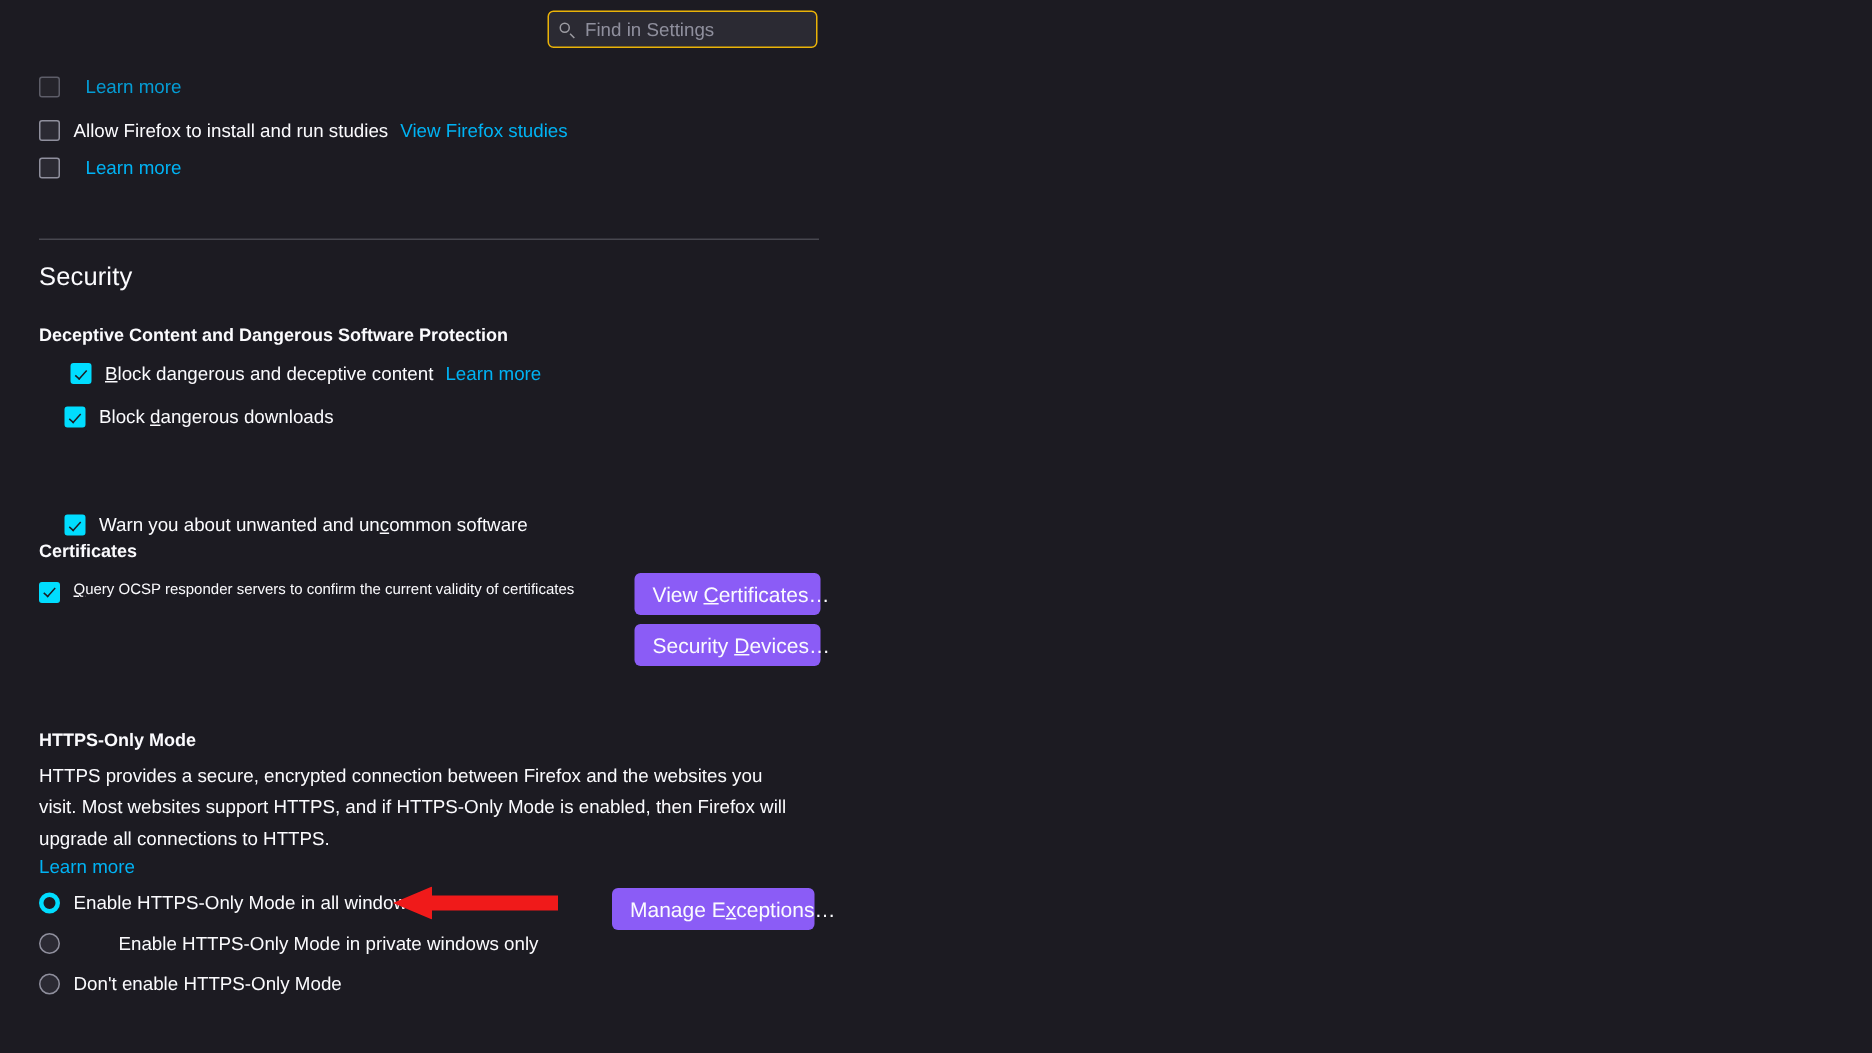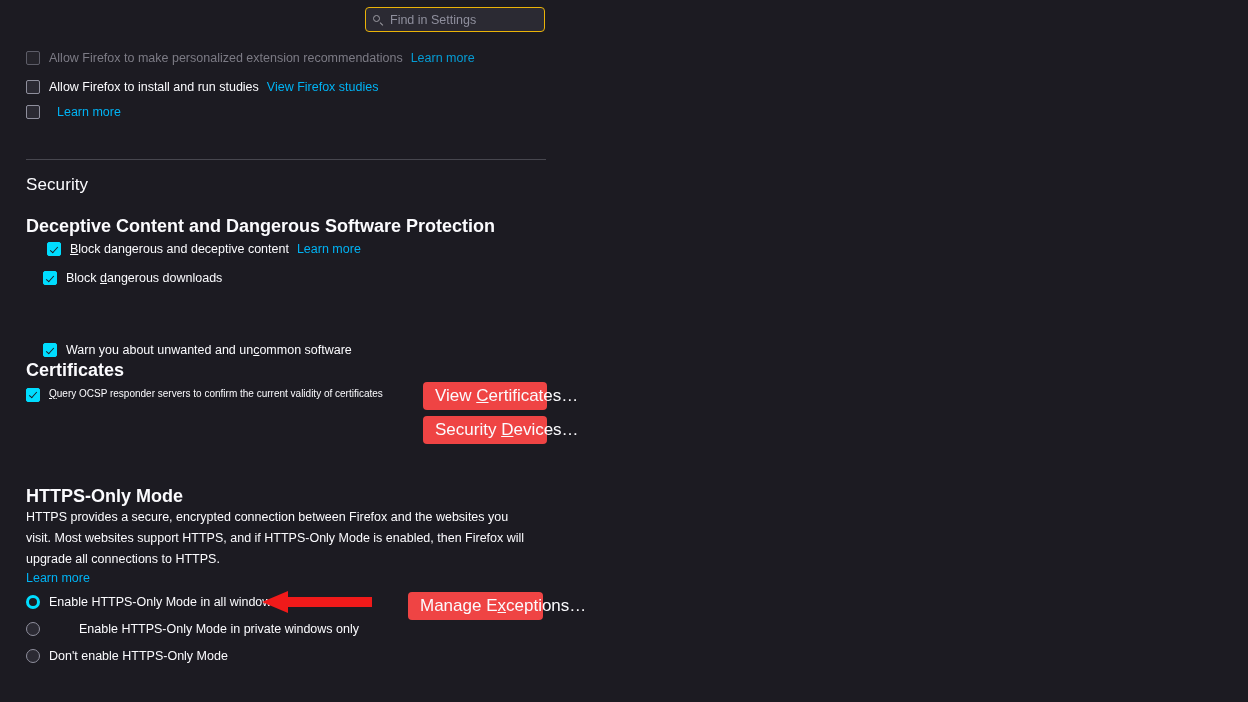--- a/index.html
+++ b/index.html
@@ -149,42 +149,42 @@
   
   .h-section {
     position: absolute;
     font-size: 17px;
     font-weight: 300;
     color: #fbfbfe;
     letter-spacing: .1px;
   }
   .h-sub {
     position: absolute;
-    font-size: 18px;
+    font-size: 12px;
     font-weight: bold;
     color: #fbfbfe;
   }
 
   .paragraph {
     position: absolute;
     font-size: 12.5px;
     line-height: 21px;
     color: #fbfbfe;
     width: 510px;
   }
 
   
   .btn {
     position: absolute;
-    background: #ef4444;
+    background: #8b5cf6;
     color: #fbfbfe;
     border: none;
     border-radius: 4px;
     font-family: "Liberation Sans", sans-serif;
-    font-size: 17px;
+    font-size: 14px;
     padding: 0 12px;
     height: 28px;
     line-height: 28px;
     cursor: pointer;
     white-space: nowrap;
     text-align: center;
   }
   .btn .u { text-decoration: underline; text-underline-offset: 1px; }
 
   
@@ -213,21 +213,20 @@
 </head>
 <body>
 
 <div class="search-wrap">
   <span class="search-icon"></span>
   <input class="search-input" type="text" placeholder="Find in Settings" style="">
 </div>
 
 <div class="row" style="left:26px; top:50px;">
   <span class="cb off dim"></span>
-  <span class="label dim">Allow Firefox to make personalized extension recommendations</span>
   <span class="gap"></span>
   <a class="link dim" href="#">Learn more</a>
 </div>
 
 <div class="row" style="left:26px; top:79px;">
   <span class="cb off"></span>
   <span class="label">Allow Firefox to install and run studies</span>
   <span class="gap"></span>
   <a class="link" href="#">View Firefox studies</a>
 </div>

